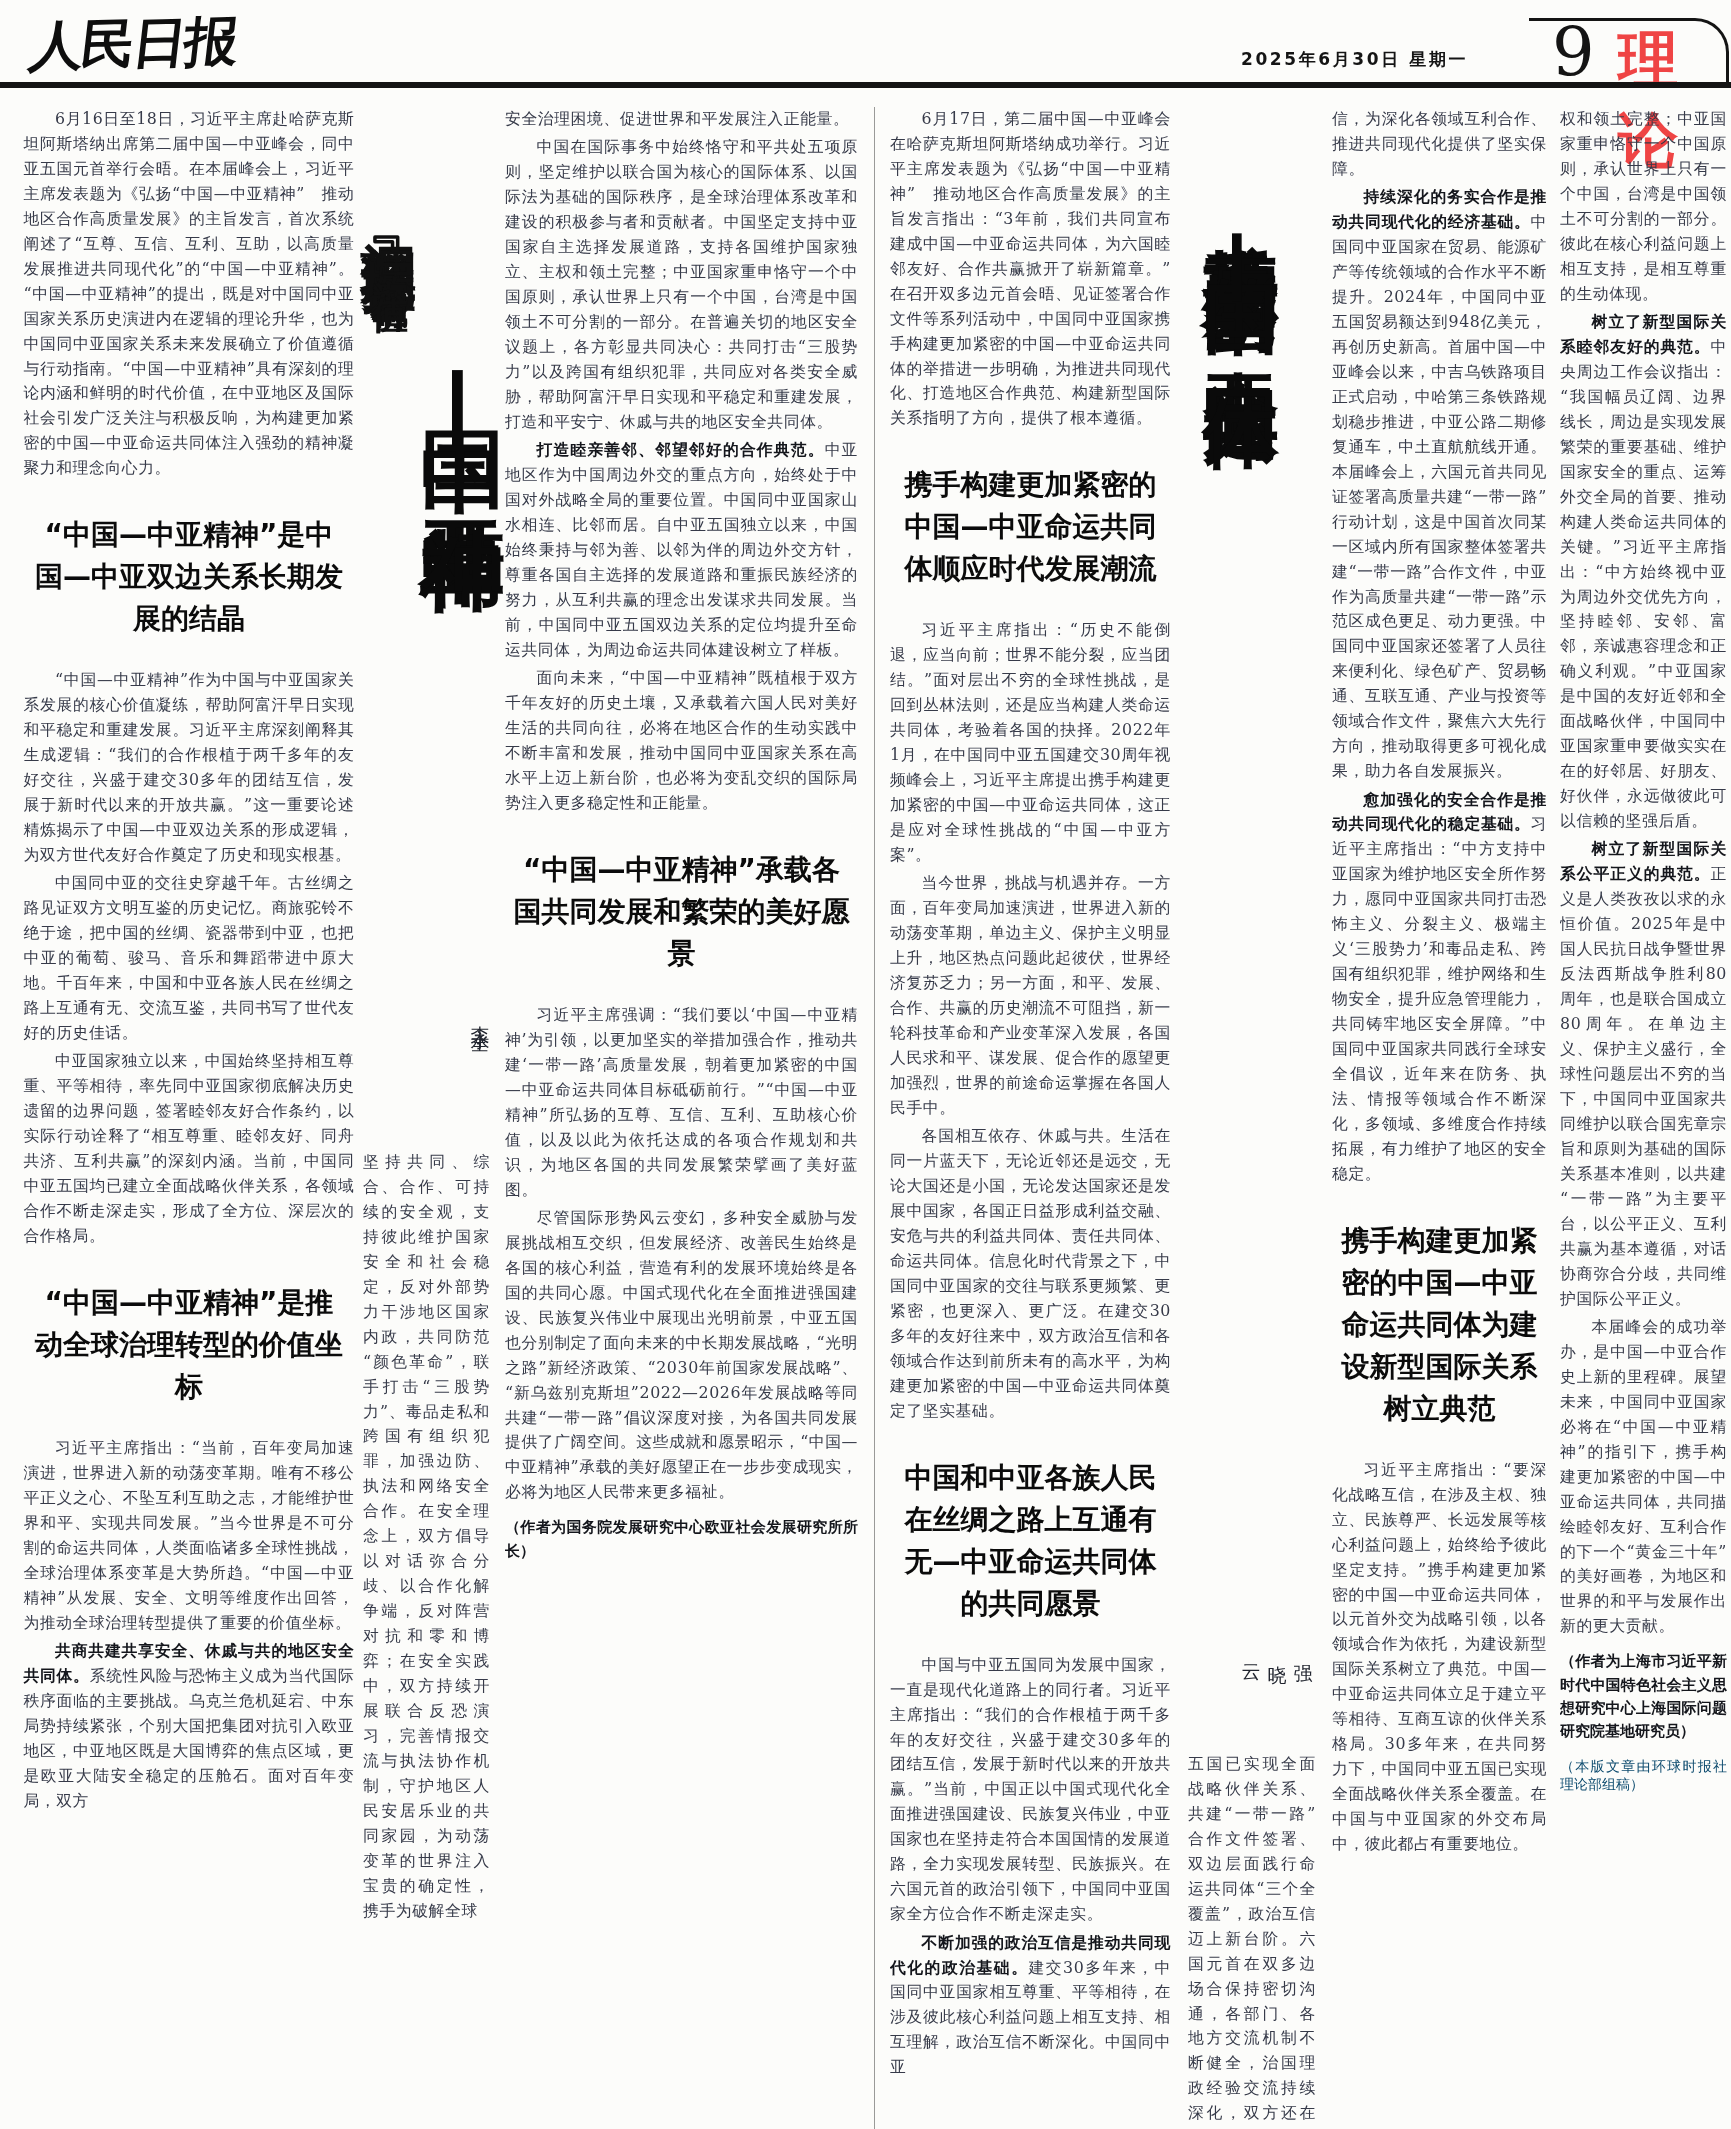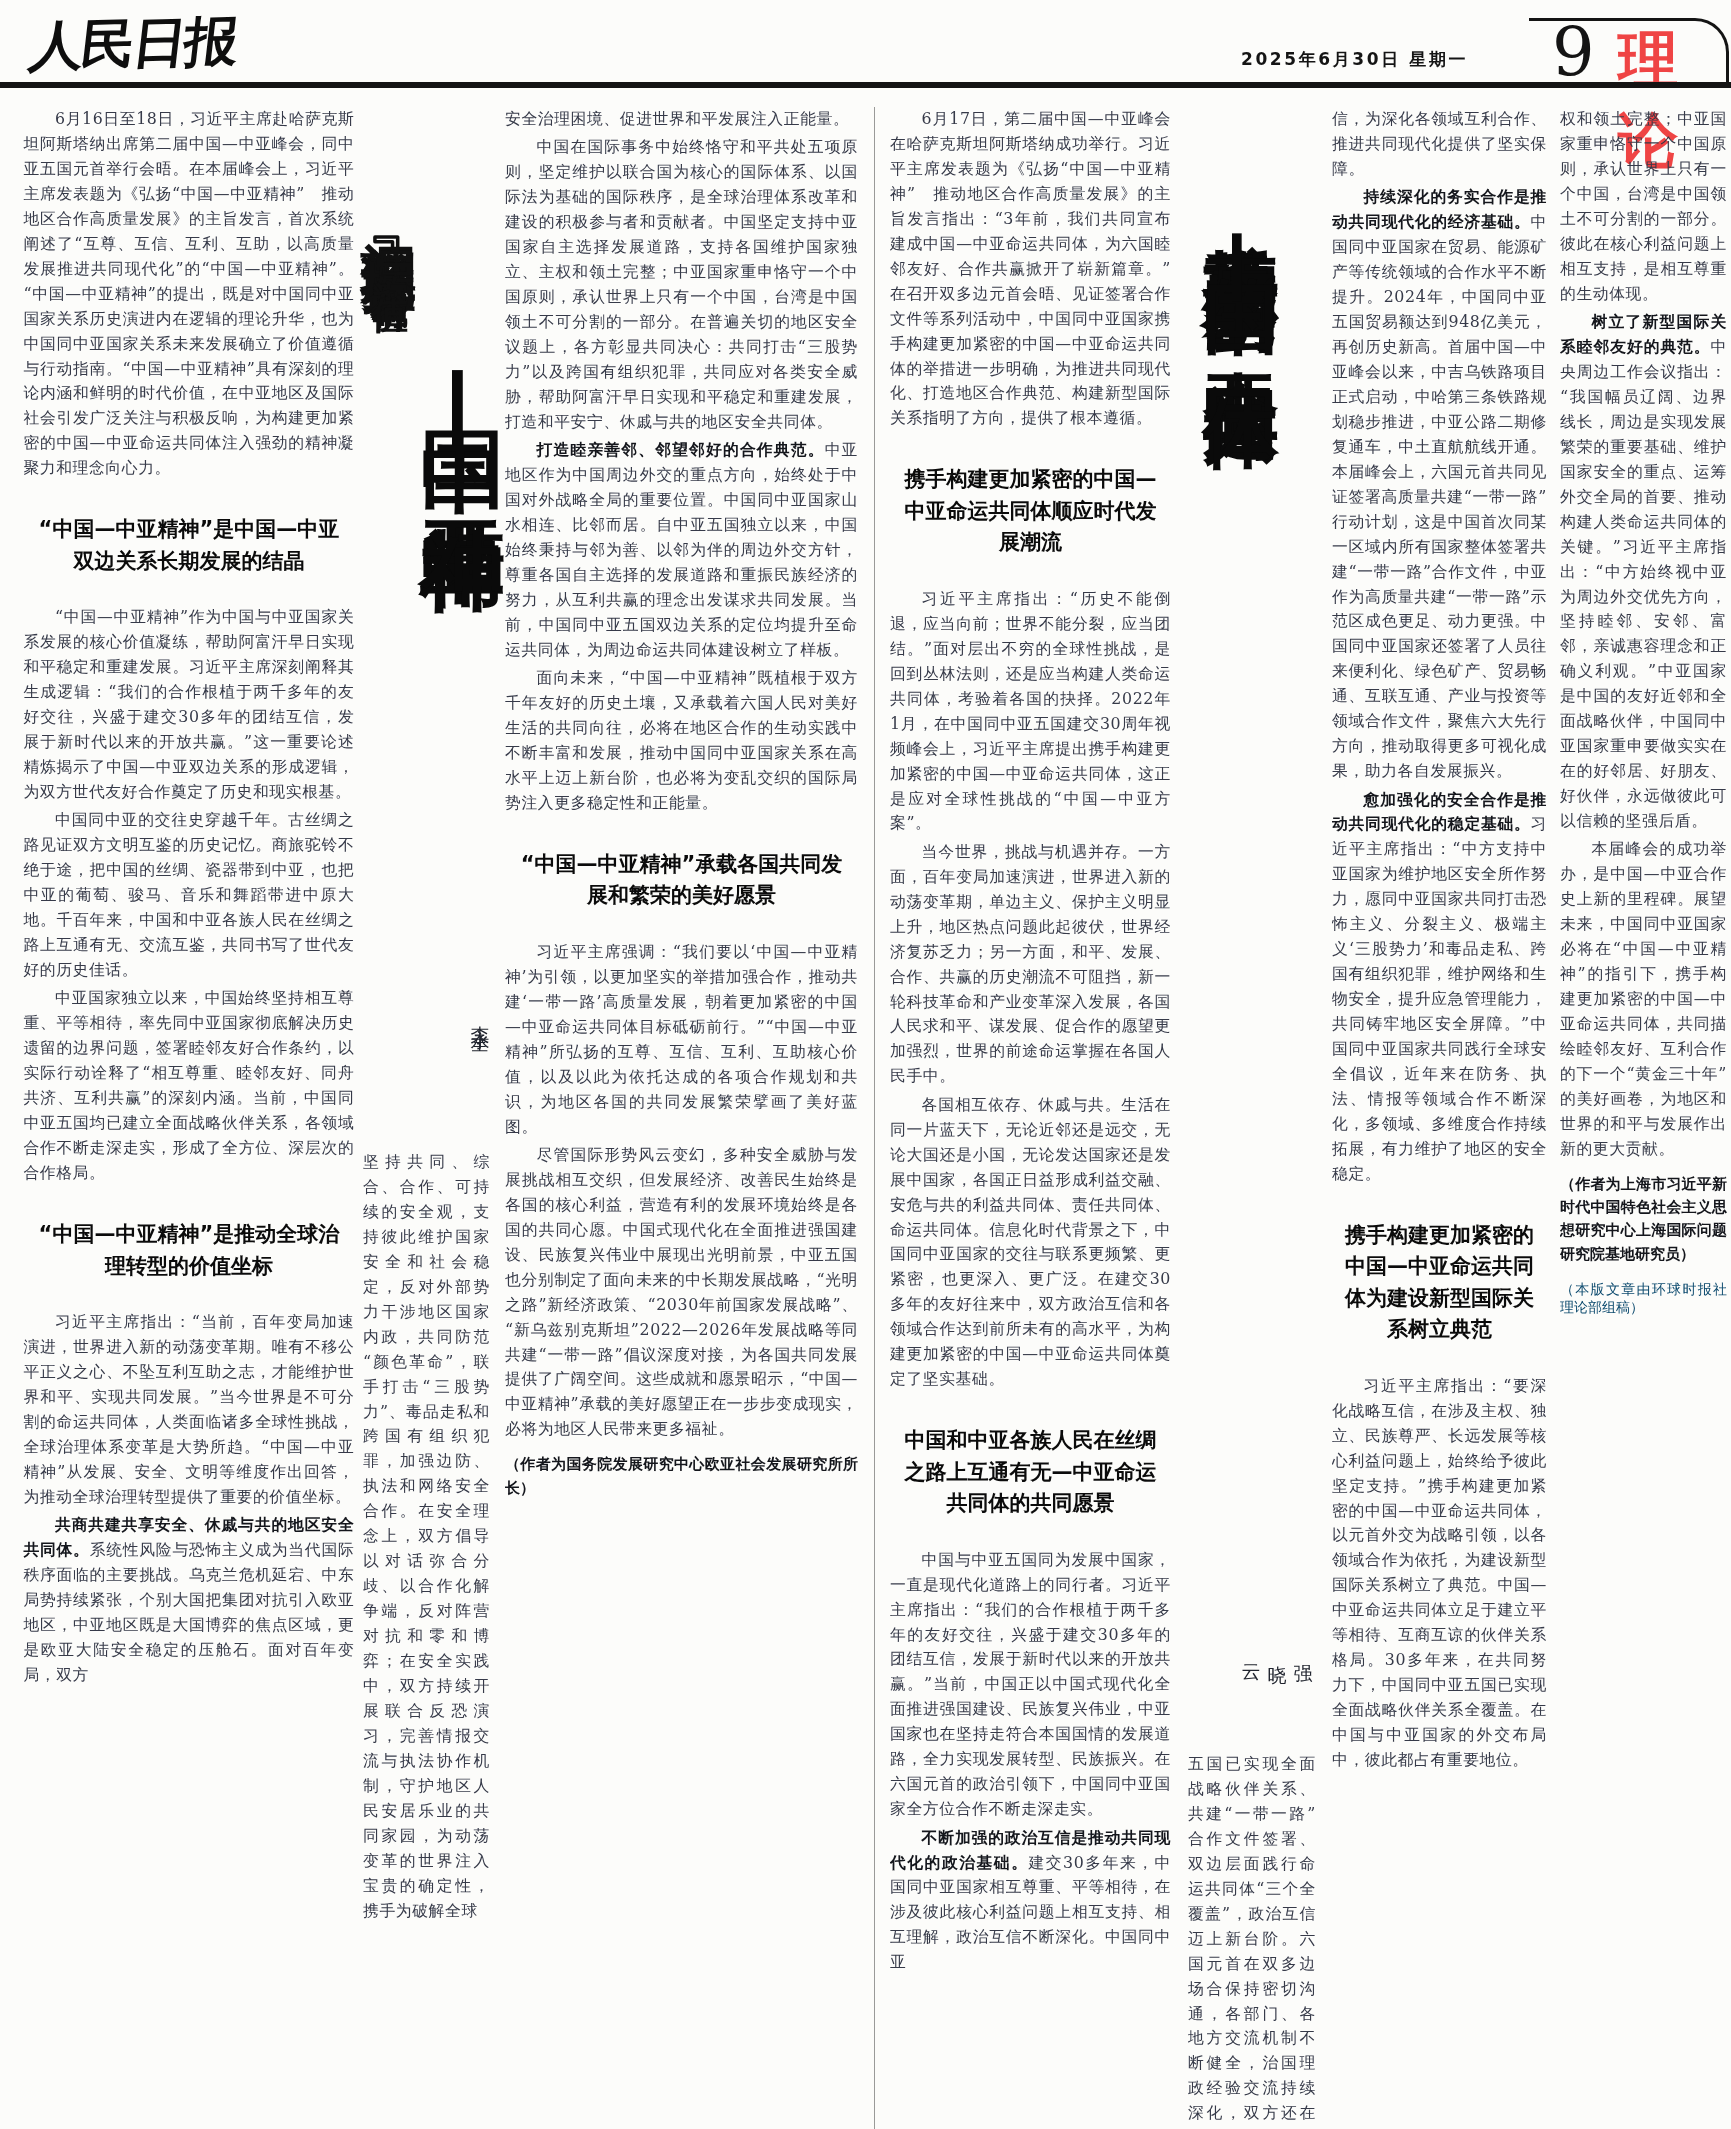--- a/index.html
+++ b/index.html
@@ -14,21 +14,21 @@
   .hdr-date{position:absolute;left:1241px;top:48px;font-size:17px;color:#141414;letter-spacing:2.6px;
             font-family:"DejaVu Sans","Liberation Sans",sans-serif;font-weight:600;}
   .hdr-pagenum{position:absolute;left:1552px;top:12.8px;font-size:67px;color:#141414;font-family:"DejaVu Serif",serif;}
   .hdr-section{position:absolute;left:1618px;top:20.4px;font-size:60px;font-weight:900;color:#ef4444;
                letter-spacing:6px;font-family:"DejaVu Sans","Liberation Sans",sans-serif;}
   
   .col{position:absolute;top:107px;height:2263px;overflow:hidden;text-align:justify;}
   .p{font-size:15.8px;line-height:1.58;letter-spacing:0.6px;color:#363a49;text-indent:2em;margin:0 0 3.4px;}
   .noind{text-indent:0;}
   .runin{font-family:"DejaVu Sans","Liberation Sans",sans-serif;font-weight:700;color:#14161c;}
-  .subhead{font-family:"DejaVu Sans","Liberation Sans",sans-serif;font-weight:800;font-size:21px;
+  .subhead{font-family:"DejaVu Sans","Liberation Sans",sans-serif;font-weight:800;font-size:28px;
            line-height:1.5;text-align:center;color:#0b0b0b;margin:33px 8.5px 28px;text-indent:0;}
   .footnote{font-family:"DejaVu Sans","Liberation Sans",sans-serif;font-weight:700;font-size:15px;
             line-height:1.55;color:#14161c;text-indent:0;margin-top:11px;}
   .smallnote{font-size:14px;color:#0c4a6e;text-indent:0;margin-top:9px;font-family:"DejaVu Sans",sans-serif;}
   .divider{position:absolute;left:874px;top:107px;width:1.3px;height:2263px;background:#9a9a98;}
   
   .vert{writing-mode:vertical-rl;text-orientation:mixed;}
   .hl1{position:absolute;left:361px;top:199px;width:147px;height:911px;}
   .hl1-left{position:absolute;left:0;top:0;height:911px;font-family:"DejaVu Sans","Liberation Sans",sans-serif;
             font-weight:900;color:#101010;line-height:1.0;}
@@ -117,19 +117,20 @@
     <p class="p"><strong class="runin">持续深化的务实合作是推动共同现代化的经济基础。</strong><span>中国同中亚国家在贸易、能源矿产等传统领域的合作水平不断提升。2024年，中国同中亚五国贸易额达到948亿美元，再创历史新高。首届中国—中亚峰会以来，中吉乌铁路项目正式启动，中哈第三条铁路规划稳步推进，中亚公路二期修复通车，中土直航航线开通。本届峰会上，六国元首共同见证签署高质量共建“一带一路”行动计划，这是中国首次同某一区域内所有国家整体签署共建“一带一路”合作文件，中亚作为高质量共建“一带一路”示范区成色更足、动力更强。中国同中亚国家还签署了人员往来便利化、绿色矿产、贸易畅通、互联互通、产业与投资等领域合作文件，聚焦六大先行方向，推动取得更多可视化成果，助力各自发展振兴。</span></p>
     <p class="p"><strong class="runin">愈加强化的安全合作是推动共同现代化的稳定基础。</strong><span>习近平主席指出：“中方支持中亚国家为维护地区安全所作努力，愿同中亚国家共同打击恐怖主义、分裂主义、极端主义‘三股势力’和毒品走私、跨国有组织犯罪，维护网络和生物安全，提升应急管理能力，共同铸牢地区安全屏障。”中国同中亚国家共同践行全球安全倡议，近年来在防务、执法、情报等领域合作不断深化，多领域、多维度合作持续拓展，有力维护了地区的安全稳定。</span></p>
     <h3 class="subhead">携手构建更加紧密的中国—中亚命运共同体为建设新型国际关系树立典范</h3>
     <p class="p">习近平主席指出：“要深化战略互信，在涉及主权、独立、民族尊严、长远发展等核心利益问题上，始终给予彼此坚定支持。”携手构建更加紧密的中国—中亚命运共同体，以元首外交为战略引领，以各领域合作为依托，为建设新型国际关系树立了典范。中国—中亚命运共同体立足于建立平等相待、互商互谅的伙伴关系格局。30多年来，在共同努力下，中国同中亚五国已实现全面战略伙伴关系全覆盖。在中国与中亚国家的外交布局中，彼此都占有重要地位。</p>
 
   </div>
 
   <div class="col" style="left:1560px;width:167px;">
     <p class="p noind">权和领土完整；中亚国家重申恪守一个中国原则，承认世界上只有一个中国，台湾是中国领土不可分割的一部分。彼此在核心利益问题上相互支持，是相互尊重的生动体现。</p>
     <p class="p"><strong class="runin">树立了新型国际关系睦邻友好的典范。</strong><span>中央周边工作会议指出：“我国幅员辽阔、边界线长，周边是实现发展繁荣的重要基础、维护国家安全的重点、运筹外交全局的首要、推动构建人类命运共同体的关键。”习近平主席指出：“中方始终视中亚为周边外交优先方向，坚持睦邻、安邻、富邻，亲诚惠容理念和正确义利观。”中亚国家是中国的友好近邻和全面战略伙伴，中国同中亚国家重申要做实实在在的好邻居、好朋友、好伙伴，永远做彼此可以信赖的坚强后盾。</span></p>
+    <p class="p"><strong class="runin">树立了新型国际关系公平正义的典范。</strong><span>正义是人类孜孜以求的永恒价值。2025年是中国人民抗日战争暨世界反法西斯战争胜利80周年，也是联合国成立80周年。在单边主义、保护主义盛行，全球性问题层出不穷的当下，中国同中亚国家共同维护以联合国宪章宗旨和原则为基础的国际关系基本准则，以共建“一带一路”为主要平台，以公平正义、互利共赢为基本遵循，对话协商弥合分歧，共同维护国际公平正义。</span></p>
     <p class="p">本届峰会的成功举办，是中国—中亚合作史上新的里程碑。展望未来，中国同中亚国家必将在“中国—中亚精神”的指引下，携手构建更加紧密的中国—中亚命运共同体，共同描绘睦邻友好、互利合作的下一个“黄金三十年”的美好画卷，为地区和世界的和平与发展作出新的更大贡献。</p>
     <p class="footnote">（作者为上海市习近平新时代中国特色社会主义思想研究中心上海国际问题研究院基地研究员）</p>
     <p class="smallnote">（本版文章由环球时报社理论部组稿）</p>
   </div>
 
 </div>
 
 
 </body></html>

